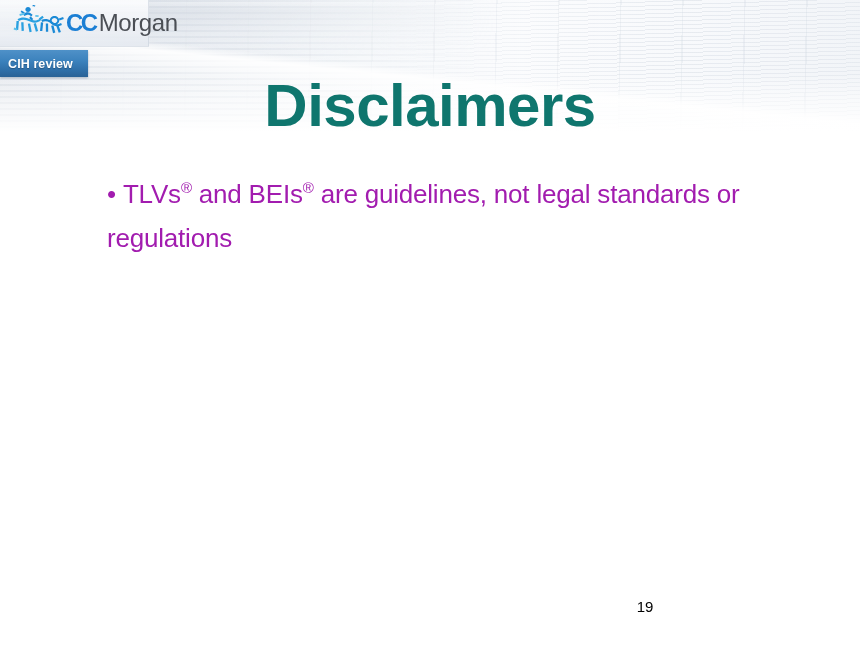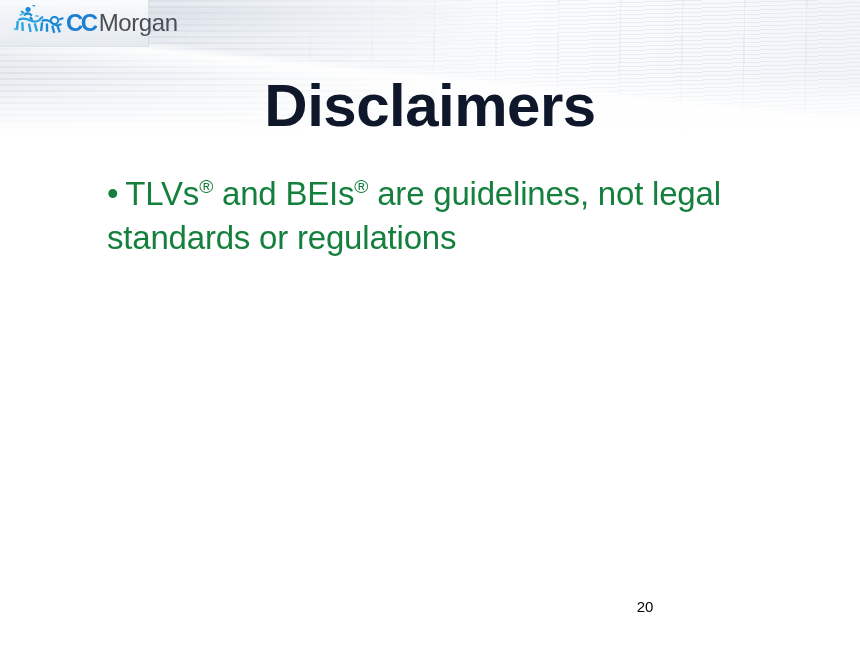--- a/index.html
+++ b/index.html
@@ -149,35 +149,35 @@
 
   
   #slide-title {
     position: absolute;
     left: 0;
     top: 36px;
     width: 860px;
     text-align: center;
     font-size: 60px;
     line-height: 1;
-    color: #0f172a;
+    color: #0f766e;
     letter-spacing: -0.5px;
   }
 
   
   #bullet-list {
     position: absolute;
     left: 107px;
     top: 172px;
     width: 712px;
   }
   .bullet-item {
-    font-size: 33px;
+    font-size: 26px;
     line-height: 44px;
-    color: #15803d;
+    color: #a21caf;
     letter-spacing: -0.2px;
     margin: 0 0 7px 0;
     text-indent: 0;
   }
   .bullet-dot {
     margin-right: 7px;
   }
   .reg {
     font-size: 0.58em;
     vertical-align: super;
@@ -241,24 +241,27 @@
       </g>
       <g fill="#5bc0ea">
         <path d="M6.2 24.6l3.2 1.1-.6 1.8-3.2-1.1.6-1.8z"></path>
         <path d="M16.6 11.6l-4.7 1.3-.5-1.8 4.7-1.4.5 1.9z"></path>
         <path d="M27.4 11.9l3.3.3-.2 1.9-3.3-.3.2-1.9z"></path>
       </g>
     </svg>
     <div id="logo-word"><span class="logo-cc">CC</span><span class="logo-name">Morgan</span></div>
   </div>
 
+  <div id="section-tab">
+    <span id="section-tab-label">CIH review</span>
+  </div>
 
   <h1 id="slide-title">Disclaimers</h1>
 
   <div id="bullet-list">
     <p class="bullet-item">
       <span class="bullet-dot">•</span><span>TLVs</span><span class="reg">®</span><span> and BEIs</span><span class="reg">®</span><span> are guidelines, not legal standards or regulations</span>
     </p>
   </div>
 
-  <div id="page-number">20</div>
+  <div id="page-number">19</div>
 
 </div>
 
 </body></html>

